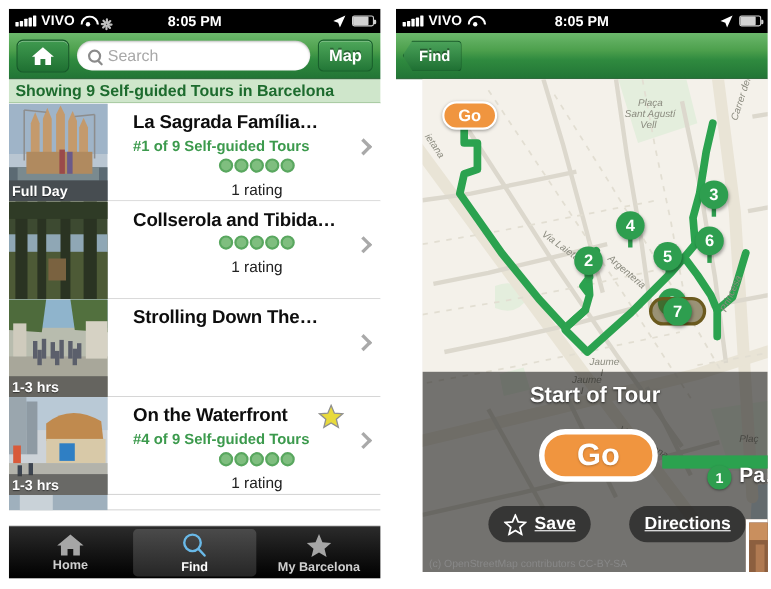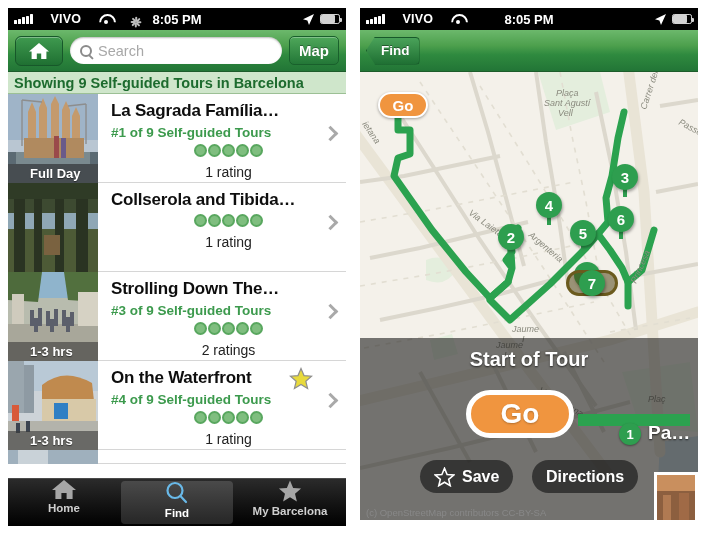--- a/index.html
+++ b/index.html
@@ -18,21 +18,21 @@
   }
   .phone.left  { left: 8px; }
   .phone.right { left: 360px; height: 512px;}
 
   
   .statusbar {
     height: 22px; background: #000; color: #fff;
     display: flex; align-items: center; position: relative;
     font-size: 12.5px; font-weight: bold;
   }
-  .sb-left { display:flex; align-items:center; gap:18px; padding-left:6px; }
+  .sb-left { display:flex; align-items:center; gap:5px; padding-left:6px; }
   .sig { display:flex; align-items:flex-end; gap:1.5px; height:10px; }
   .sig i { display:block; width:2.5px; background:#fff; border-radius:0.5px;}
   .sig i:nth-child(1){height:4px}.sig i:nth-child(2){height:5.5px}
   .sig i:nth-child(3){height:7px}.sig i:nth-child(4){height:8.5px}
   .sig i:nth-child(5){height:10px}
   .carrier { font-size: 12.5px; letter-spacing:.2px; }
   .wifi { position:relative; width:13px; height:10px; }
   .wifi::before{
     content:""; position:absolute; left:0; top:0; width:13px; height:13px;
     border:2.5px solid #fff; border-radius:50%;
@@ -102,24 +102,24 @@
   
   .list{ background:#fff; }
   .row{
     display:flex; height:89px; border-bottom:1px solid #d6d6d6; position:relative;
     background:#fff;
   }
   .thumb{ width:90px; height:89px; position:relative; overflow:hidden; flex:none; }
   .badge-dur{
     position:absolute; left:0; right:0; bottom:0; height:19px;
     background: rgba(60,60,60,.62); color:#fff; font-size:13px; font-weight:bold;
-    display:flex;align-items:center; padding-left:22px;
+    display:flex;align-items:center; padding-left:3px;
     text-shadow:0 1px 1px rgba(0,0,0,.5);
   }
-  .row-body{ flex:1; padding:7px 0 0 13px; position:relative; min-width:0;}
+  .row-body{ flex:1; padding:7px 0 0 23px; position:relative; min-width:0;}
   .row-title{
     font-size:17px; font-weight:bold; color:#0e0e0e; letter-spacing:-.2px;
     white-space:nowrap; overflow:hidden;
   }
   .row-sub{ font-size:13.5px; font-weight:bold; color:#3c9a4d; margin-top:4px; }
   .row-rating{ display:flex; align-items:center; gap:7px; margin-top:4px;flex-direction:column; }
   .dots{ display:flex; gap:1px; }
   .dot{
     width:13px;height:13px;border-radius:50%;
     border:2px solid #59a75f; background:#7fbe7f;
@@ -131,41 +131,41 @@
     transform: rotate(45deg);
   }
   .fav-star{ position:absolute; right:33px; top:6px; }
 
   
   .tabbar{
     position:absolute; left:0; right:0; bottom:0; height:48px;
     background: linear-gradient(to bottom,#2b2b2b 0%,#141414 52%,#000 100%);
     border-top:1px solid #4a4a4a; display:flex;
   }
-  .tab{ flex:1; display:flex;flex-direction:column;align-items:center;gap:2px;}
+  .tab{ flex:1; display:flex;flex-direction:column;align-items:center;justify-content:center; gap:2px;}
   .tab.active{ background: linear-gradient(to bottom,#4a4a4a,#262626); border-radius:4px; margin:2px 1px;}
   .tab-label{ font-size:11.5px; font-weight:bold; color:#cfcfcf; }
   .tab.active .tab-label{ color:#fff; }
 
   
   .backbtn{
     height:28px; padding:0 9px 0 14px; border-radius:4px;
     background: linear-gradient(to bottom,#4aa259,#1f7033);
     border:1px solid #17592a; color:#fff; font-size:13.5px; font-weight:bold;
     display:flex;align-items:center; position:relative;
     text-shadow:0 -1px 0 rgba(0,0,0,.4);
     clip-path: polygon(0 50%, 9px 0, 100% 0, 100% 100%, 9px 100%);
   }
   .nav-title{
     color:#fff; font-size:20px; font-weight:bold; letter-spacing:-.3px;
     text-shadow:0 -1px 1px rgba(0,0,0,.45); white-space:nowrap; overflow:hidden;
     margin-left:4px;
   }
 
-  .mapwrap{ position:relative; height:448px; overflow:hidden; background:#f2efe9; }
+  .mapwrap{ position:relative; height:448px; overflow:hidden; background:#f2efe9;margin-left:24px; }
   .mapsvg{ position:absolute; left:0; top:0; }
 
   .pin{ position:absolute; width:26px;height:33px; }
   .pin .head{
     position:absolute;left:0;top:0;width:26px;height:26px;border-radius:50%;
     background:#2e9e4f; display:flex;align-items:center;justify-content:center;
     color:#fff;font-size:15px;font-weight:bold;
     box-shadow:1px 2px 3px rgba(0,0,0,.35);
   }
   .pin .tail{
@@ -203,21 +203,21 @@
     background:#f0953f; border:5px solid #fff;
     display:flex;align-items:center;justify-content:center;
     color:#fff; font-size:28px; font-weight:bold;
     text-shadow:0 1px 2px rgba(0,0,0,.25); z-index:3;
   }
   .gowrap{ position:absolute; left:100px; top:0; width:230px; height:120px; }
   .pillbtn{
     position:absolute; height:33px; border-radius:17px;
     background: rgba(30,30,30,.72);
     display:flex;align-items:center;justify-content:center;gap:7px;
-    color:#fff; font-size:16px; font-weight:bold; padding:0 14px;
+    color:#fff; font-size:16px; font-weight:bold; padding:0 14px;text-decoration:underline;
   }
   .poi-num{
     position:absolute; width:22px;height:22px;border-radius:50%;
     background:#2e9e4f; color:#fff;font-size:13px;font-weight:bold;
     display:flex;align-items:center;justify-content:center;
     box-shadow:0 1px 2px rgba(0,0,0,.4);
   }
   .poi-label{
     position:absolute; color:#fff;font-size:19px;font-weight:bold;
     text-shadow:0 1px 2px rgba(0,0,0,.7);
@@ -381,31 +381,20 @@
                 <rect x="62" y="40" width="4" height="14"></rect>
               <rect x="26" y="46" width="4" height="14"></rect>
                 <rect x="42" y="47" width="4" height="13"></rect>
               <rect x="58" y="45" width="4" height="15"></rect>
             </g>
           </svg>
           <div class="badge-dur">1-3 hrs</div>
         </div>
         <div class="row-body">
           <div class="row-title">Strolling Down The…</div>
-          <div class="row-sub">#3 of 9 Self-guided Tours</div>
-          <div class="row-rating">
-            <span class="dots">
-                <i class="dot"></i>
-                <i class="dot"></i>
-                <i class="dot"></i>
-                <i class="dot"></i>
-                <i class="dot"></i>
-              </span>
-            <span class="rating-text">2 ratings</span>
-          </div>
           <span class="chevron"></span>
         </div>
       </div>
 
       <div class="row">
         <div class="thumb">
           <svg width="90" height="89" viewBox="0 0 90 89">
             <rect width="90" height="89" fill="#cdd3d8"></rect>
             <rect y="0" width="90" height="30" fill="#b9c9d6"></rect>
             <rect x="0" y="0" width="16" height="52" fill="#9aa6ae"></rect>
@@ -621,21 +610,21 @@
           <div class="gobtn">Go</div>
         </div>
 
         <div class="pillbtn" style="left:60px; top:122px;">
           <svg width="21" height="20" viewBox="0 0 24 23">
             <path d="M12 1.5 L15 8.6 L22.6 9.2 L16.8 14.2 L18.6 21.5 L12 17.5 L5.4 21.5 L7.2 14.2 L1.4 9.2 L9 8.6 Z" fill="none" stroke="#fff" stroke-width="1.8"></path>
           </svg>
           <span>Save</span>
         </div>
 
-        <div class="pillbtn" style="left:172px; top:122px;justify-content:flex-end;">
+        <div class="pillbtn" style="left:188px; top:122px;justify-content:flex-end;">
           <span>Directions</span>
         </div>
 
         <div class="attrib">(c) OpenStreetMap contributors CC-BY-SA</div>
       </div>
 
       <div class="poi-num" style="left:259px; top:351px; z-index:5;">1</div>
       <div class="poi-label" style="left:288px; top:350px; z-index:5;">Pa…</div>
       <div class="poi-thumb" style="left:294px; top:400px; z-index:5;">
         <svg width="44" height="96" viewBox="0 0 44 96">

